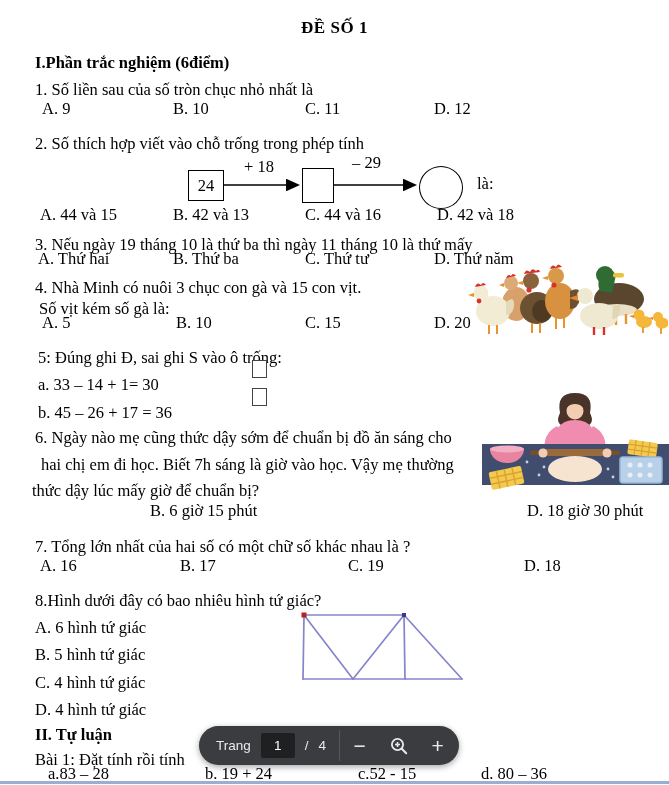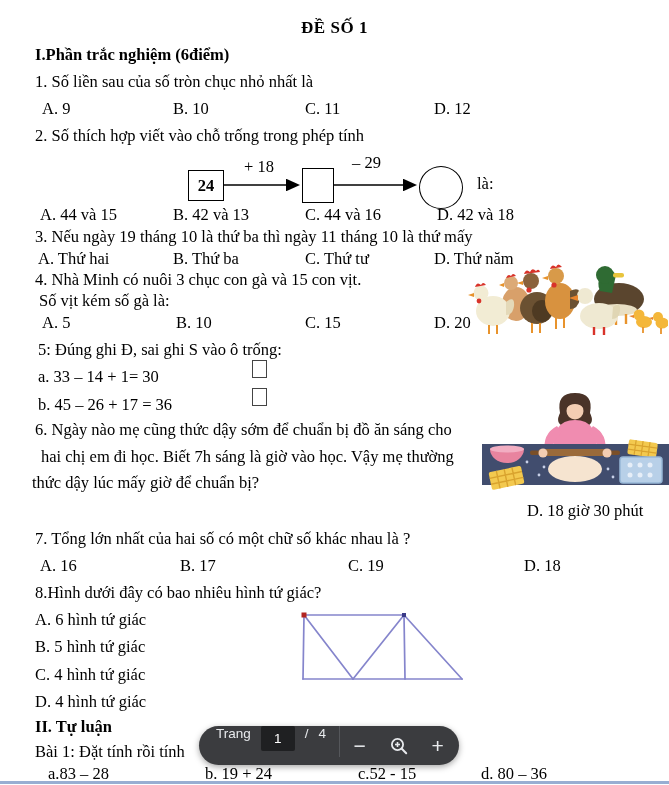--- a/index.html
+++ b/index.html
@@ -4,38 +4,38 @@
 <style>
   html,body{margin:0;padding:0;}
   body{
     width:669px;height:785px;position:relative;overflow:hidden;
     background:#ffffff;color:#000;
     font-family:"Liberation Serif","DejaVu Serif",serif;
   }
   .abs{position:absolute;}
   .doc-title{position:absolute;top:18px;left:0;width:669px;text-align:center;
     font-size:17px;font-weight:bold;letter-spacing:.5px;}
-  .line{position:absolute;left:35px;font-size:16.5px;white-space:pre;}
+  .line{position:absolute;left:35px;font-size:16.5px;white-space:pre;margin-top:8px;}
   .bold{font-weight:bold;}
   .opts{position:absolute;left:0;width:669px;height:26px;}
   .opts span{position:absolute;top:0;font-size:16.5px;white-space:pre;}
   .std .c1{left:42px}.std .c2{left:173px}.std .c3{left:305px}.std .c4{left:434px}
   .q6row .c1{left:40px}.q6row .c2{left:150px}.q6row .c3{left:346px}.q6row .c4{left:527px}
   .q7row .c1{left:40px}.q7row .c2{left:180px}.q7row .c3{left:348px}.q7row .c4{left:524px}
   .botrow .c1{left:48px}.botrow .c2{left:205px}.botrow .c3{left:358px}.botrow .c4{left:481px}
   .ansbox{position:absolute;width:13px;height:16px;border:1.2px solid #444;background:#fff;}
   
   .flow{position:absolute;top:152px;left:0;width:669px;height:58px;text-align:center;}
   .flow .lbl{position:absolute;font-size:16.5px;white-space:pre;}
   .fbox{position:absolute;border:1.5px solid #000;background:#fff;
-    display:flex;align-items:center;justify-content:center;font-size:16.5px;font-weight:bold;}
+    display:flex;align-items:center;justify-content:center;font-size:16.5px;}
   .fcircle{position:absolute;border:1.5px solid #000;border-radius:50%;background:#fff;}
   
   .toolbar{position:absolute;left:199px;top:726px;width:260px;height:39px;
-    background:#3b3c3f;border-radius:20px;display:flex;
+    background:#3b3c3f;border-radius:20px;display:flex;align-items:center;
     font-family:"Liberation Sans","DejaVu Sans",sans-serif;color:#e8eaed;
     box-shadow:0 2px 6px rgba(0,0,0,.35);}
   .tb-label{margin-left:17px;font-size:13.5px;}
   .page-input{width:34px;height:25px;margin-left:10px;background:#1f2022;border:none;
     border-radius:2px;color:#fff;text-align:center;font-size:13.5px;
     font-family:"Liberation Sans","DejaVu Sans",sans-serif;padding:0;}
   .tb-sep{margin-left:10px;font-size:13.5px;}
   .tb-total{margin-left:10px;font-size:13.5px;}
   .tb-divider{margin-left:13px;width:1px;height:31px;background:#55575b;}
   .tb-btn{width:39px;height:39px;display:flex;align-items:center;justify-content:center;
@@ -202,20 +202,21 @@
   <circle cx="158" cy="88" r="2.5" fill="#e6eef8"></circle>
     <circle cx="168" cy="88" r="2.5" fill="#e6eef8"></circle>
   <circle cx="62" cy="80" r="1.4" fill="#c8d0e8"></circle>
     <circle cx="57" cy="88" r="1.4" fill="#c8d0e8"></circle>
   <circle cx="126" cy="82" r="1.4" fill="#c8d0e8"></circle>
     <circle cx="131" cy="90" r="1.4" fill="#c8d0e8"></circle>
   <circle cx="45" cy="75" r="1.4" fill="#c8d0e8"></circle>
 </svg>
 
 <div class="opts q6row" style="top:501px">
+  <span class="c2">B. 6 giờ 15 phút</span>
   <span class="c4">D. 18 giờ 30 phút</span>
 </div>
 
 <div class="line" style="top:529px">7. Tổng lớn nhất của hai số có một chữ số khác nhau là ?</div>
 <div class="opts q7row" style="top:556px">
   <span class="c1">A. 16</span>
   <span class="c2">B. 17</span>
   <span class="c3">C. 19</span>
   <span class="c4">D. 18</span>
 </div>

